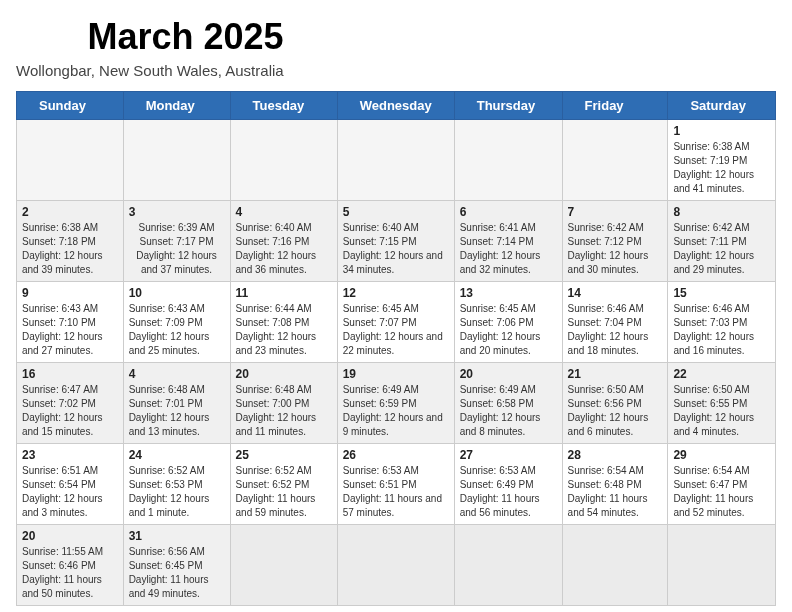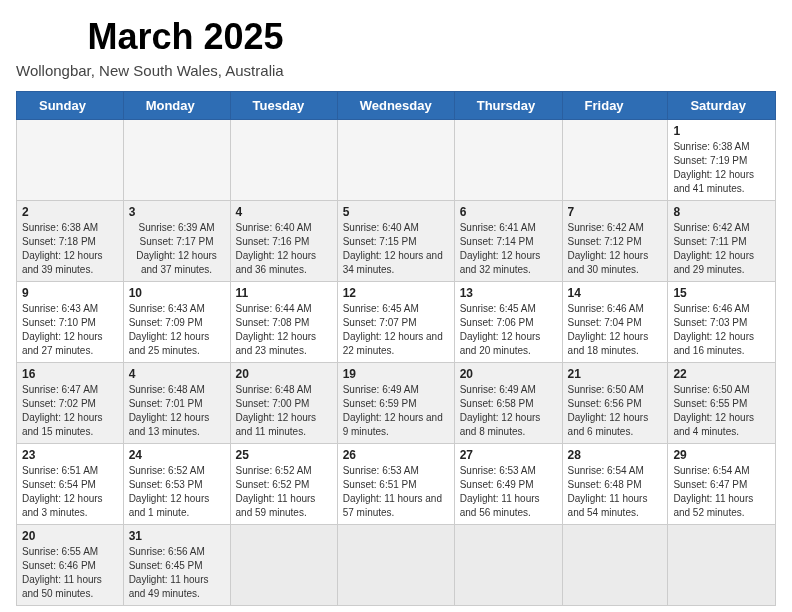--- a/index.html
+++ b/index.html
@@ -290,21 +290,21 @@
         <td>
           <span class="day-number">29</span>
           <div class="day-info" style="white-space: pre-line;">Sunrise: 6:54 AM
 Sunset: 6:47 PM
 Daylight: 11 hours and 52 minutes.</div>
         </td>
       </tr>
       <tr class="row-shaded">
         <td>
           <span class="day-number">20</span>
-          <div class="day-info" style="white-space: pre-line;">Sunrise: 6:55 AM
+          <div class="day-info" style="white-space: pre-line;">Sunrise: 11:55 AM
 Sunset: 6:46 PM
 Daylight: 11 hours and 50 minutes.</div>
         </td>
         <td>
           <span class="day-number">31</span>
           <div class="day-info" style="white-space: pre-line;">Sunrise: 6:56 AM
 Sunset: 6:45 PM
 Daylight: 11 hours and 49 minutes.</div>
         </td>
         <td class="empty"></td>

